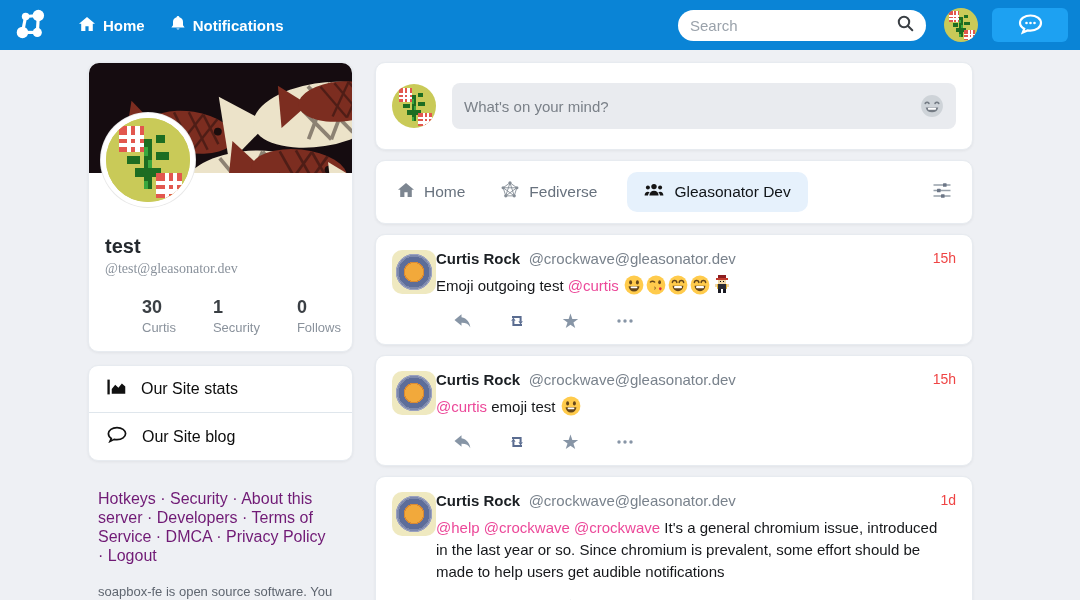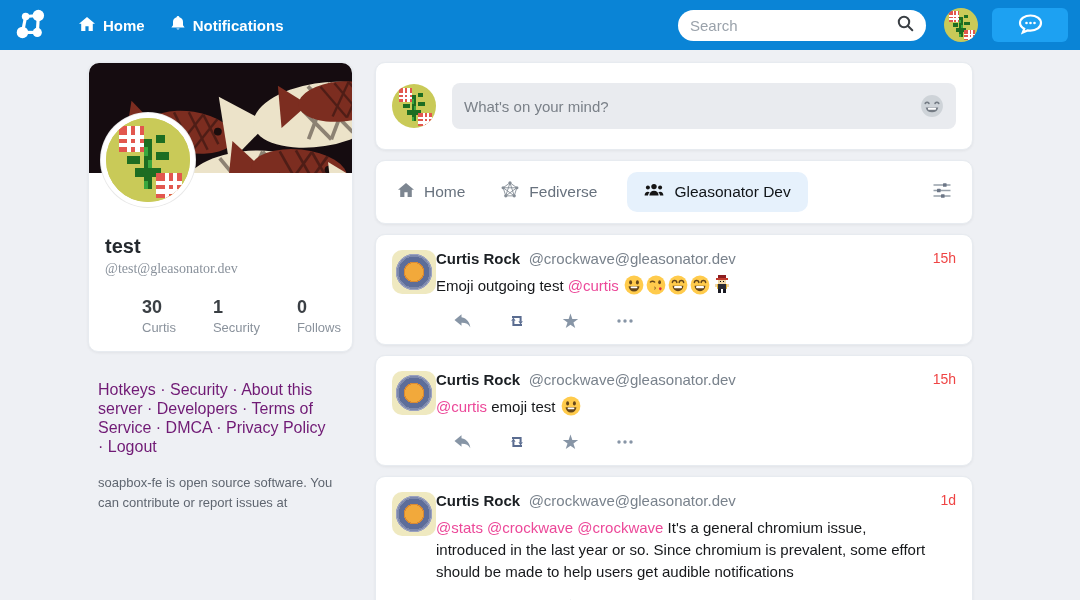--- a/index.html
+++ b/index.html
@@ -217,20 +217,39 @@
             <div class="stat-label">Security</div>
           </span>
           <span class="stat">
             <div class="stat-val">0</div>
             <div class="stat-label">Follows</div>
           </span>
         </div>
       </div>
     </section>
 
+    <section class="card menu-card">
+      <div class="menu-item">
+        <span>
+          <svg width="19" height="16" viewBox="0 0 18 15">
+              <path d="M1.5 0.5v14" stroke="#111" stroke-width="2.2"></path>
+              <path d="M4.5 14V9.4l3.3-4 3 2.7 3.3-3.9 3.2 2.8V14z" fill="#111"></path>
+            </svg>
+        </span>
+        <span>Our Site stats</span>
+      </div>
+      <div class="menu-item">
+        <span>
+          <svg width="20" height="17" viewBox="0 0 20 17">
+              <path d="M10 1.6c4.8 0 8.6 2.7 8.6 6s-3.8 6-8.6 6c-1 0-1.9-.1-2.8-.3L3 15.4l1.3-3C2.3 11.3 1.4 9.6 1.4 7.6c0-3.3 3.8-6 8.6-6z" fill="none" stroke="#111" stroke-width="1.7"></path>
+            </svg>
+        </span>
+        <span>Our Site blog</span>
+      </div>
+    </section>
 
     <footer class="foot">
       <p class="foot-links"><span class="flink">Hotkeys</span> · <span class="flink">Security</span> · <span class="flink">About this server</span> · <span class="flink">Developers</span> · <span class="flink">Terms of Service</span> · <span class="flink">DMCA</span> · <span class="flink">Privacy Policy</span> · <span class="flink">Logout</span></p>
       <p class="foot-about"><span>soapbox-fe is open source software. You can contribute or report issues at </span></p>
     </footer>
   </aside>
 
   <main class="main">
 
     <section class="card compose">
@@ -442,21 +461,21 @@
     </div>
   </article>
         <article class="card post">
     <div class="post-head">
       <span class="pavatar"></span>
       <div class="phm">
         <div>
           <span class="pname">Curtis Rock</span>
           <span class="phandle">@crockwave@gleasonator.dev</span>
         </div>
-        <div class="pbody"><span class="mention">@stats</span> <span class="mention">@crockwave</span> <span class="mention">@crockwave</span> It's a general chromium issue, introduced in the last year or so. Since chromium is prevalent, some effort should be made to help users get audible notifications</div>
+        <div class="pbody"><span class="mention">@help</span> <span class="mention">@crockwave</span> <span class="mention">@crockwave</span> It's a general chromium issue, introduced in the last year or so. Since chromium is prevalent, some effort should be made to help users get audible notifications</div>
       </div>
       <span class="ptime">1d</span>
     </div>
     <div class="pactions">
       <button class="act">
         <svg width="19" height="16" viewBox="0 0 19 16">
                 <path d="M8.5 4.2V1.2L1.5 7l7 5.8V9.7c4.5-.1 7 1.3 8.8 4.6C17 9.8 14 5.1 8.5 4.2z" fill="#8795a6"></path>
               </svg>
       </button>
       <button class="act">

